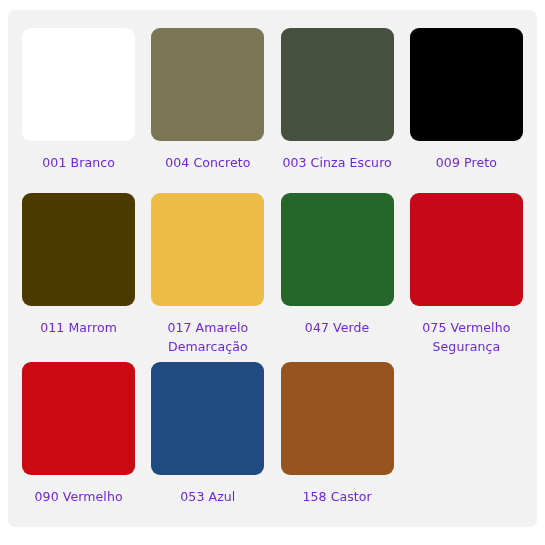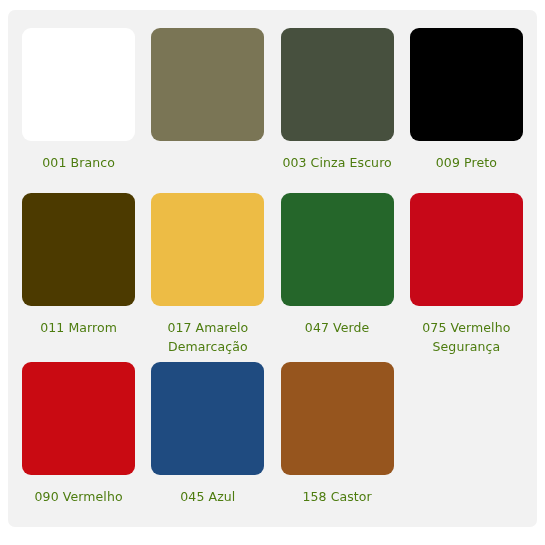--- a/index.html
+++ b/index.html
@@ -43,38 +43,39 @@
   .swatch-chip {
     width: 113px;
     height: 113px;
     border-radius: 9px;
     flex: 0 0 auto;
   }
   .swatch-label {
     margin-top: 13px;
     font-size: 12.5px;
     line-height: 1.45;
-    color: #4d7c0f;
+    color: #6d28d9;
     text-align: center;
     max-width: 120px;
     white-space: pre-line;
     letter-spacing: 0.1px;
   }
 </style>
 </head>
 <body>
 
 <div id="palette-panel">
   <div id="swatch-grid">
       <div class="swatch-cell">
         <div class="swatch-chip" style="background: rgb(255, 255, 255);"></div>
         <div class="swatch-label">001 Branco</div>
       </div>
       <div class="swatch-cell">
         <div class="swatch-chip" style="background: rgb(122, 117, 85);"></div>
+        <div class="swatch-label">004 Concreto</div>
       </div>
       <div class="swatch-cell">
         <div class="swatch-chip" style="background: rgb(71, 80, 62);"></div>
         <div class="swatch-label">003 Cinza Escuro</div>
       </div>
       <div class="swatch-cell">
         <div class="swatch-chip" style="background: rgb(0, 0, 0);"></div>
         <div class="swatch-label">009 Preto</div>
       </div>
       <div class="swatch-cell">
@@ -94,20 +95,20 @@
         <div class="swatch-chip" style="background: rgb(199, 8, 24);"></div>
         <div class="swatch-label">075 Vermelho
 Segurança</div>
       </div>
       <div class="swatch-cell">
         <div class="swatch-chip" style="background: rgb(201, 10, 18);"></div>
         <div class="swatch-label">090 Vermelho</div>
       </div>
       <div class="swatch-cell">
         <div class="swatch-chip" style="background: rgb(31, 75, 128);"></div>
-        <div class="swatch-label">045 Azul</div>
+        <div class="swatch-label">053 Azul</div>
       </div>
       <div class="swatch-cell">
         <div class="swatch-chip" style="background: rgb(150, 85, 30);"></div>
         <div class="swatch-label">158 Castor</div>
       </div>
     </div>
 </div>
 
 </body></html>

